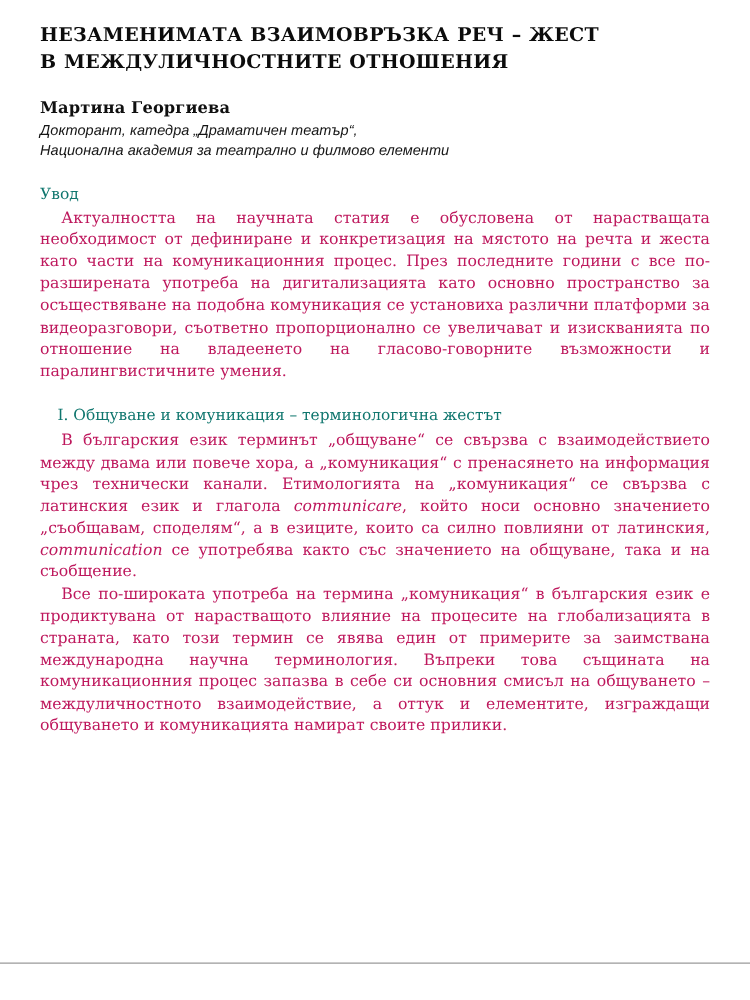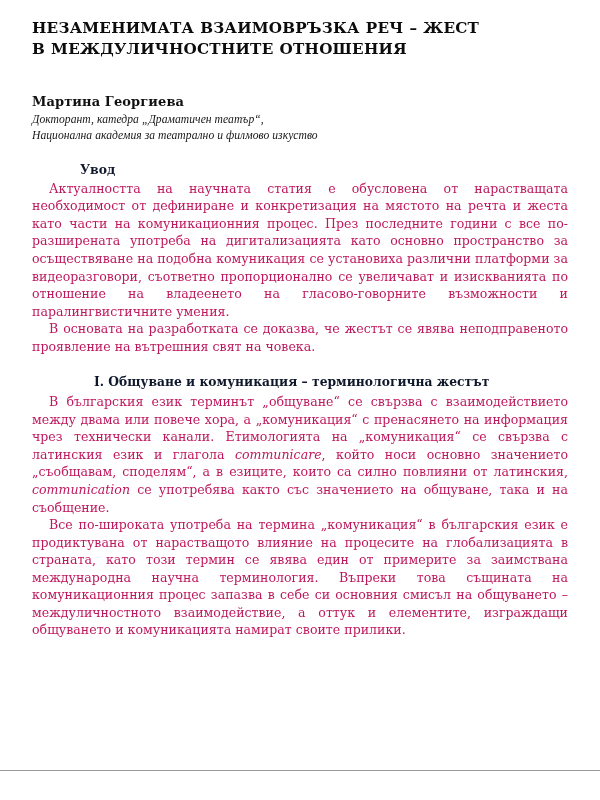--- a/index.html
+++ b/index.html
@@ -32,50 +32,49 @@
     line-height: 20.5px;
     letter-spacing: 0.25px;
     color: #0c0c0c;
     margin: 0 0 0 0;
     text-transform: uppercase;
     white-space: pre-line;
     word-spacing: 0.5px;
   }
 
   .author-block {
-    margin-top: 34px;
+    margin-top: 19px;
   }
   .author-name {
     font-family: "DejaVu Serif", "Liberation Serif", serif;
     font-weight: bold;
     font-size: 13px;
     line-height: 17px;
     color: #101010;
     letter-spacing: 0.1px;
   }
   .affiliation {
-    font-family: Liberation Serif, serif;
+    font-family: Liberation Sans, sans-serif;
     font-style: italic;
     font-size: 11.6px;
     line-height: 16.4px;
     color: #151515;
     margin-top: 2px;
     letter-spacing: 0.05px;
   }
   .affiliation div { white-space: nowrap; }
 
   .sec-head {
     font-family: "DejaVu Serif", "Liberation Serif", serif;
-    font-weight: bold;
+    font-weight: normal;
     font-size: 12.4px;
     line-height: 16px;
-    color: #0f172a;
+    color: #0f766e;
     margin-top: 17px;
     margin-bottom: 2px;
-    margin-left: 48px;
   }
   .sec-head.indented {
     text-indent: 14px;
     margin-top: 19px;
     margin-bottom: 3px;
     font-size: 12.3px;
   }
 
   .body-text {
     font-family: "DejaVu Serif", "Liberation Serif", serif;
@@ -123,29 +122,28 @@
 
 <div class="page">
 
   <h1 class="doc-title">НЕЗАМЕНИМАТА ВЗАИМОВРЪЗКА РЕЧ – ЖЕСТ
 В МЕЖДУЛИЧНОСТНИТЕ ОТНОШЕНИЯ</h1>
 
   <div class="author-block">
     <div class="author-name">Мартина Георгиева</div>
     <div class="affiliation">
       <div>Докторант, катедра „Драматичен театър“,</div>
-      <div>Национална академия за театрално и филмово изкуство</div>
+      <div>Национална академия за театрално и филмово елементи</div>
     </div>
   </div>
 
   <div class="sec-head">Увод</div>
 
   <div class="body-text">
     <p class="first">Актуалността на научната статия е обусловена от нарастващата необходимост от дефиниране и конкретизация на мястото на речта и жеста като части на комуникационния процес. През последните години с все по-разширената употреба на дигитализацията като основно пространство за осъществяване на подобна комуникация се установиха различни платформи за видеоразговори, съответно пропорционално се увеличават и изискванията по отношение на владеенето на гласово-говорните възможности и паралингвистичните умения.</p>
-    <p>В основата на разработката се доказва, че жестът се явява неподправеното проявление на вътрешния свят на човека.</p>
   </div>
 
   <div class="sec-head indented">I. Общуване и комуникация – терминологична жестът</div>
 
   <div class="body-text">
     <p><span>В българския език терминът „общуване“ се свързва с взаимодействието между двама или повече хора, а „комуникация“ с пренасянето на информация чрез технически канали. Етимологията на „комуникация“ се свързва с латинския език и глагола </span><span class="lat">communicare</span><span>, който носи основно значението „съобщавам, споделям“, а в езиците, които са силно повлияни от латинския, </span><span class="lat">communication</span><span> се употребява както със значението на общуване, така и на съобщение.</span></p>
     <p>Все по-широката употреба на термина „комуникация“ в българския език е продиктувана от нарастващото влияние на процесите на глобализацията в страната, като този термин се явява един от примерите за заимствана международна научна терминология. Въпреки това същината на комуникационния процес запазва в себе си основния смисъл на общуването – междуличностното взаимодействие, а оттук и елементите, изграждащи общуването и комуникацията намират своите прилики.</p>
   </div>
 
 </div>

